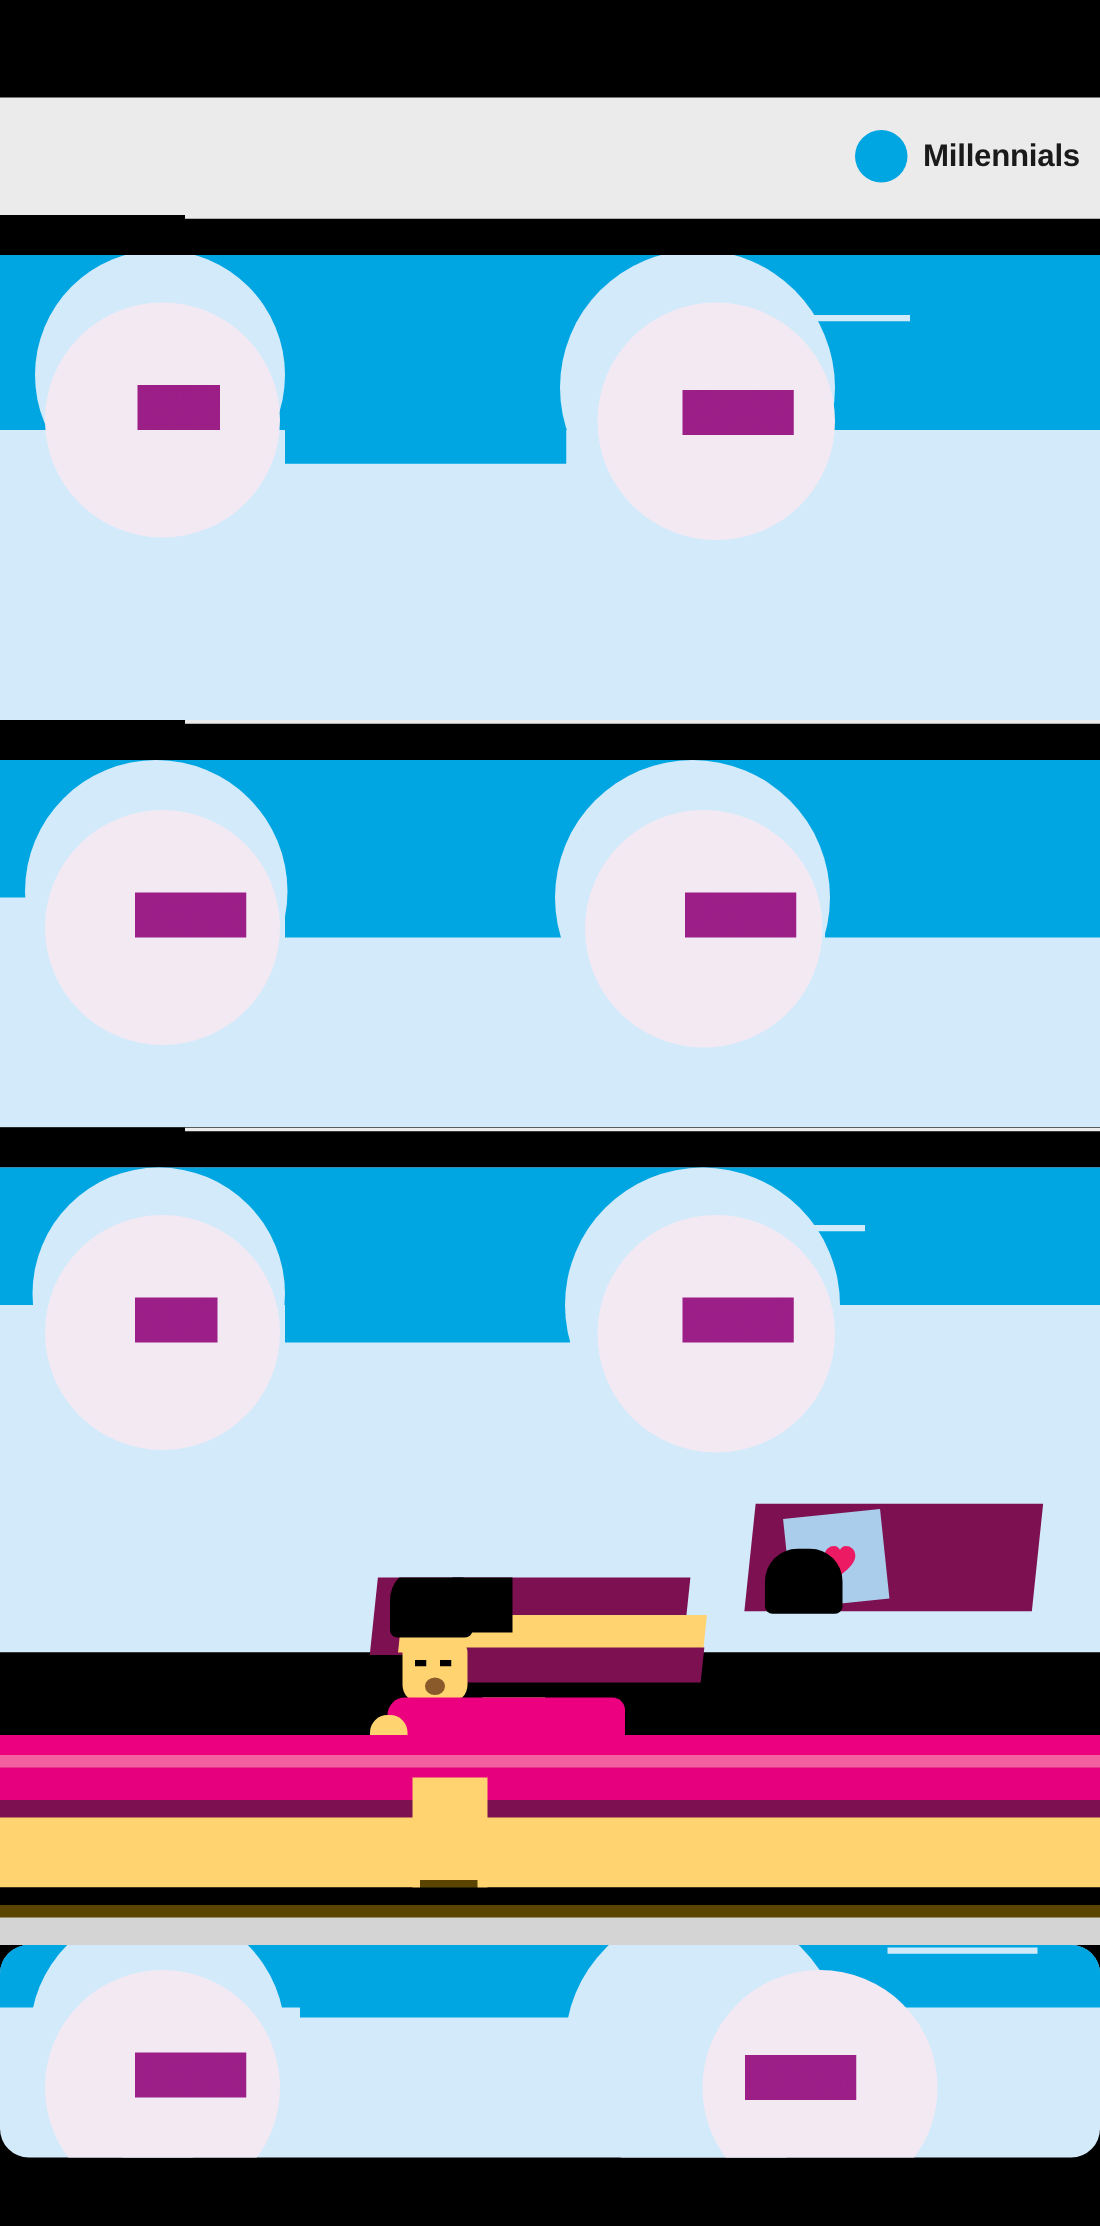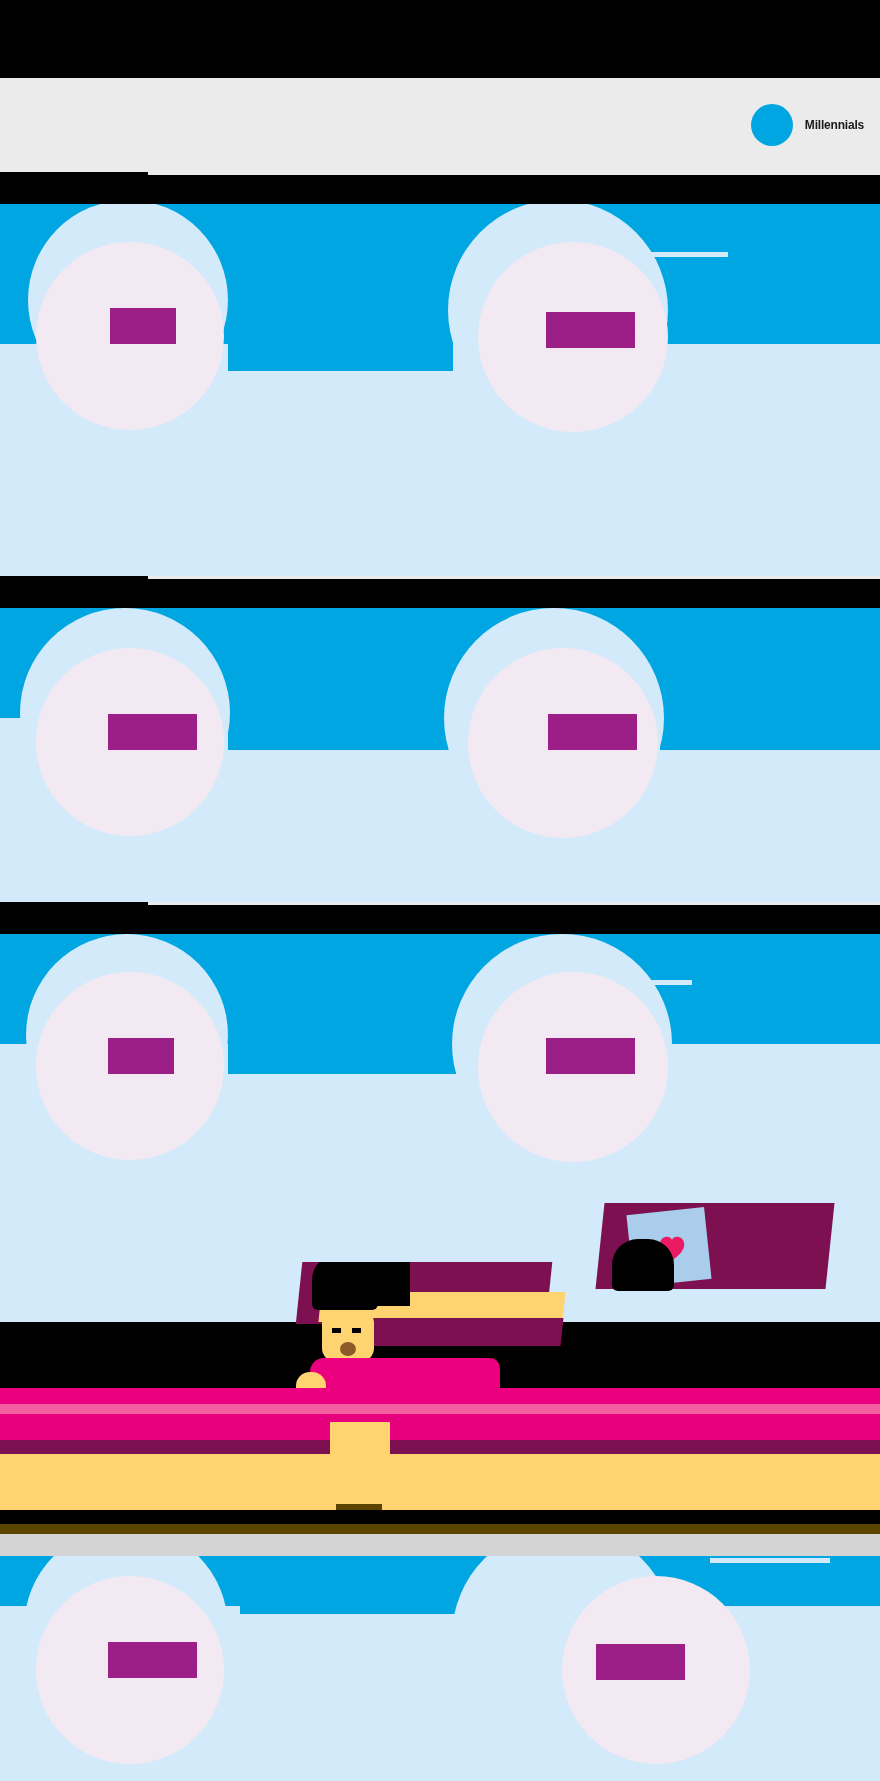--- a/index.html
+++ b/index.html
@@ -34,21 +34,21 @@
   .legend-inner {
     position: absolute; right: 16px; top: 0;
     height: 94px;
     display: flex; align-items: center; gap: 22px;
   }
   .legend-item { display: flex; align-items: center; gap: 12px; }
   .legend-dot { width: 42px; height: 42px; border-radius: 50%; flex: 0 0 auto; }
   .legend-dot.millennials { background: #00a6e2; }
   .legend-dot.older { background: #9c1e87; }
   .legend-label {
-    font-size: 12px; font-weight: bold; color: #1a1a1a;
+    font-size: 25px; font-weight: bold; color: #1a1a1a;
     white-space: nowrap; letter-spacing: -0.2px;
   }
 
   
   .row {
     position: absolute; left: 0;
     width: 880px;
     overflow: hidden;
   }
   .row-titlebar {
@@ -338,21 +338,21 @@
     <div class="lap-pink2"></div>
     <div class="lap-dark"></div>
     <div class="legs"></div>
     <div class="seat-yellow"></div>
     <div class="shoe"></div>
     <div class="floor-black"></div>
     <div class="floor-olive"></div>
     <div class="floor-grey"></div>
   </div>
 
-  <div class="row" style="top:1556px;height:225px;">
+  <div class="row" style="top:1556px;height:170px;border-radius:23px;">
     <div class="row-body" style="top:0;height:225px;">
       <div class="cyan-slab" style="left:0;top:-32px;width:880px;height:82px;"></div>
       <div class="cyan-notch" style="left:240px;top:36px;width:232px;height:22px;"></div>
       <div class="cyan-sliver2" style="left:710px;top:2px;width:120px;"></div>
       <div class="cyan-sliver" style="left:672px;top:14px;width:130px;"></div>
       <div class="cyan-notch" style="left:0;top:0;width:58px;height:20px;"></div>
       <div class="cyan-notch" style="left:790px;top:8px;width:90px;height:28px;"></div>
 
       <div class="ring-shadow" style="left:24px;top:-30px;width:204px;height:204px;"></div>
       <div class="disc" style="left:36px;top:20px;width:188px;height:188px;">

